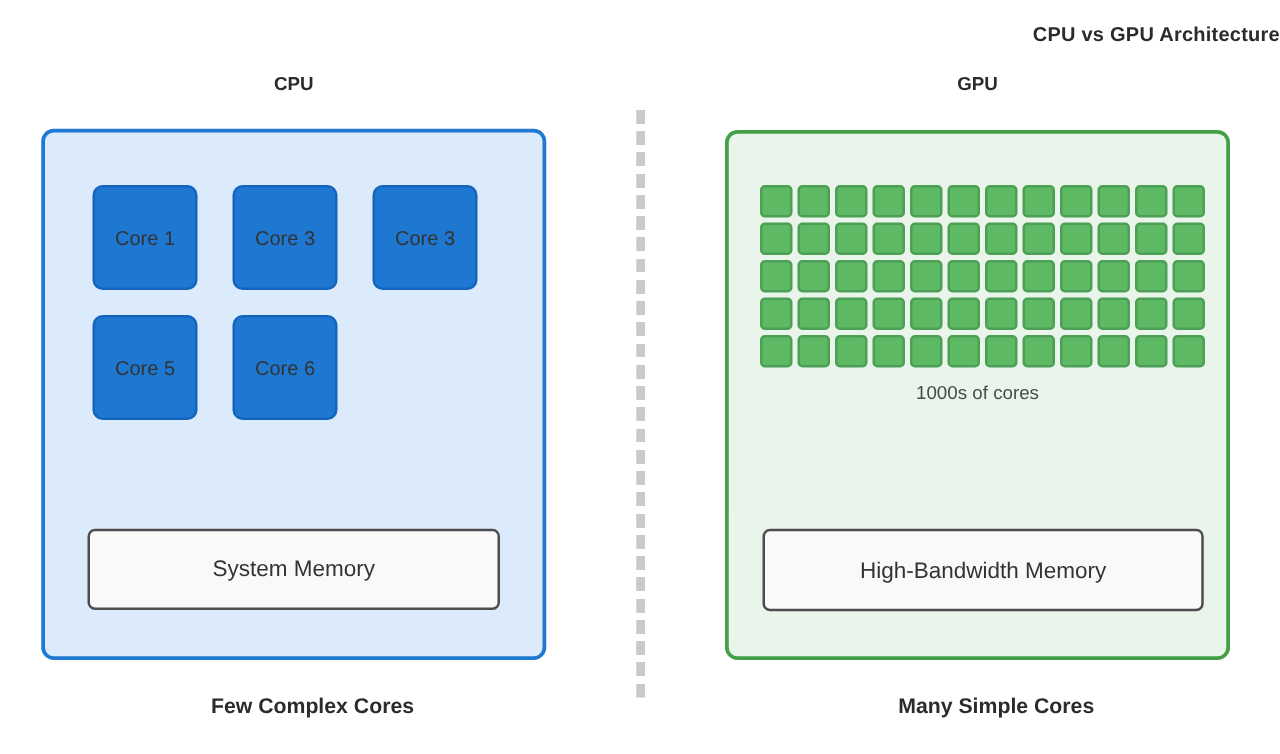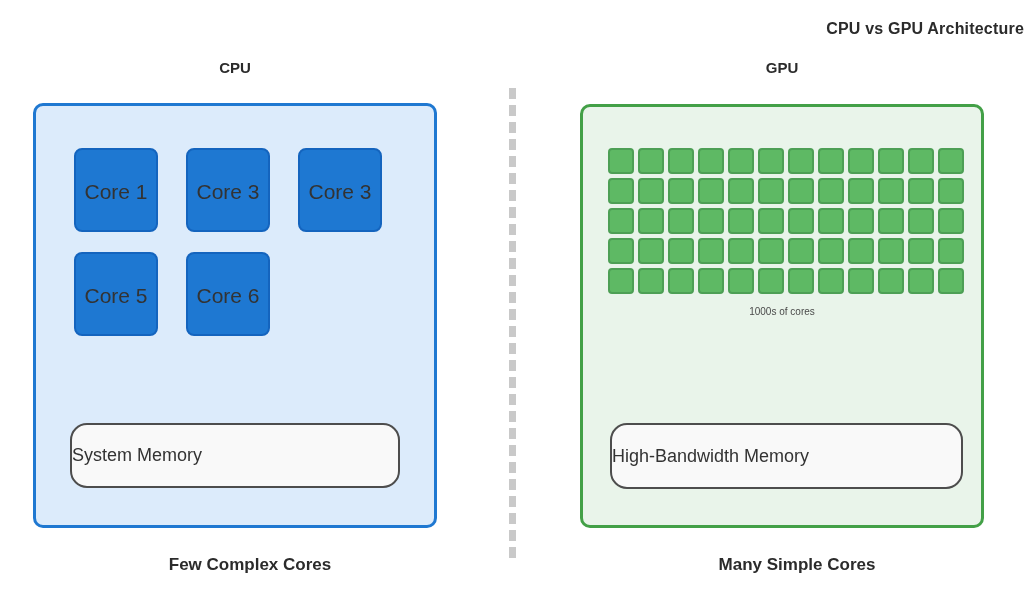--- a/index.html
+++ b/index.html
@@ -62,33 +62,33 @@
     row-gap: 20px;
   }
   .cpu-core {
     box-sizing: border-box;
     background: var(--cpu_core_fill);
     border: 2px solid var(--cpu_core_border);
     border-radius: 8px;
     display: flex;
     align-items: center;
     justify-content: center;
-    font-size: 21px;
+    font-size: 16px;
     color: #333333;
     padding-top: 4px;
   }
   .memory-box {
     position: absolute;
     box-sizing: border-box;
     background: var(--memory_fill);
     border: 2px solid var(--memory_border);
-    border-radius: 17px;
+    border-radius: 6px;
     display: flex;
     align-items: center;
-    justify-content: flex-start;
+    justify-content: center;
     font-size: 18px;
     color: #333333;
   }
   .cpu-memory { left: 34px; top: 317px; width: 330px; height: 65px; }
 
   .gpu-box {
     position: absolute;
     left: 580px; top: 104px;
     width: 404px; height: 424px;
     box-sizing: border-box;
@@ -108,21 +108,21 @@
     box-sizing: border-box;
     background: var(--gpu_core_fill);
     border: 2px solid var(--gpu_core_border);
     border-radius: 4px;
   }
   .grid-caption {
     position: absolute;
     left: 0; top: 199px;
     width: 398px;
     text-align: center;
-    font-size: 10px;
+    font-size: 15px;
     color: var(--text_gray);
   }
   .gpu-memory { left: 27px; top: 316px; width: 353px; height: 66px; }
 
   .caption {
     position: absolute;
     top: 555px;
     width: 404px;
     text-align: center;
     font-size: 17px;

